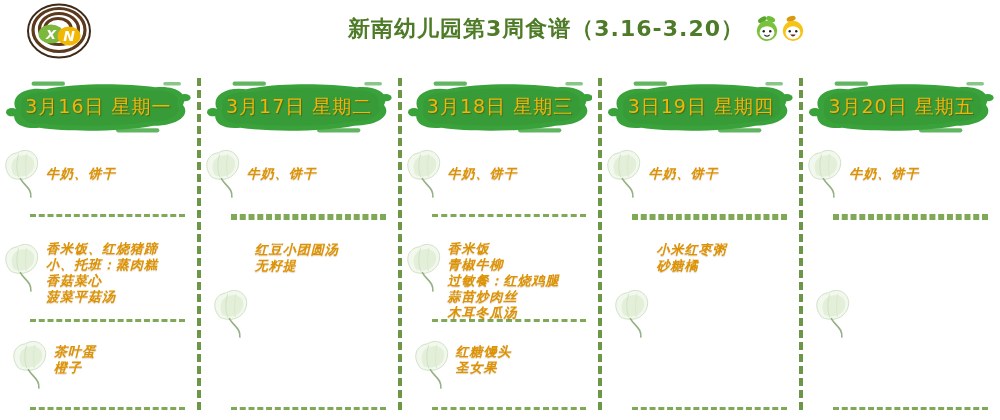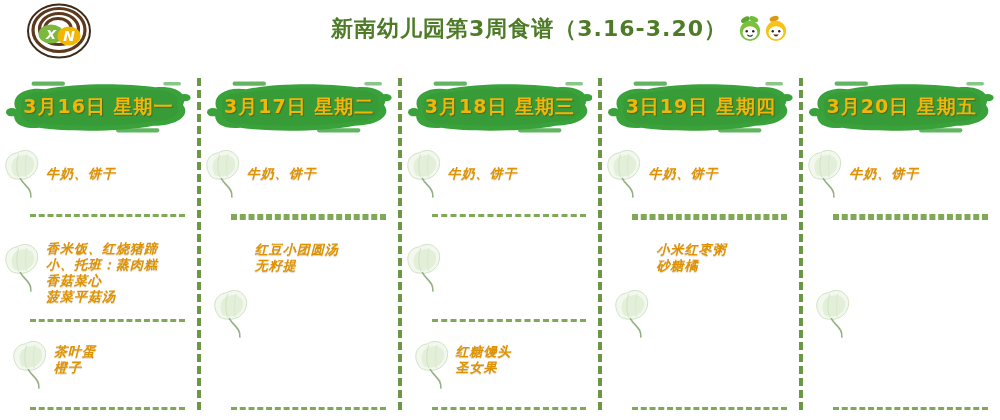--- a/index.html
+++ b/index.html
@@ -3,37 +3,37 @@
 <meta charset="utf-8">
 <style>
   html,body { margin:0; padding:0; background:#ffffff; }
   .page {
     position:relative; width:1000px; height:420px; background:#fff;
     font-family:"DejaVu Sans", sans-serif; overflow:hidden;
   }
 
   
   .logo { position:absolute; left:26px; top:3px; width:66px; height:58px; }
-  .title-bar { position:absolute; left:331px; top:14px; display:flex; align-items:center; gap:10px; }
+  .title-bar { position:absolute; left:348px; top:14px; display:flex; align-items:center; gap:10px; }
   .title-text {
     font-size:22px; font-weight:bold; letter-spacing:1px;
     color:var(--title-green,#4e7b27);
   }
   .mascots { width:52px; height:30px; }
 
   
   .menu-grid { position:absolute; left:0; top:78px; width:1000px; bottom:10px; display:flex; }
   .col { flex:1 1 0; min-width:0; box-sizing:border-box; display:flex; flex-direction:column; position:relative; }
   .col + .col { border-left:4px dashed var(--divider-green,#6c9747); }
 
   .col-header { position:relative; height:54px; margin:2px 6px 0 6px; flex:0 0 auto; }
   .brush { position:absolute; left:0; top:0; width:100%; height:100%; }
   .date-label {
     position:absolute; inset:0; display:flex; align-items:center; justify-content:center;
-    color:var(--header-yellow,#f2b50a); font-weight:bold; font-size:19px; letter-spacing:1px;
+    color:var(--header-yellow,#f2b50a); font-weight:normal; font-size:19px; letter-spacing:1px;
     text-shadow:1px 1px 1px rgba(80,50,0,.45);
   }
 
   .row { position:relative; padding-left:46px; padding-right:5px; box-sizing:border-box;font-style:italic; }
   .flower { position:absolute; left:3px; top:50%; width:40px; height:54px;
             transform:translateY(-50%) rotate(-10deg); }
   .menu-text {
     color:var(--menu-orange,#de9200); font-weight:bold; font-size:13px;
     letter-spacing:1px; line-height:16px;
     text-shadow:0 1px 1px rgba(120,70,0,.25);
@@ -177,20 +177,25 @@
         <svg class="flower">
             <use href="#sym-flower"></use>
           </svg>
         <div class="menu-text">牛奶、饼干</div>
       </div>
       <div class="dash"></div>
       <div class="row row-lunch">
         <svg class="flower">
             <use href="#sym-flower"></use>
           </svg>
+        <div class="menu-text multiline">香米饭
+青椒牛柳
+过敏餐：红烧鸡腿
+蒜苗炒肉丝
+木耳冬瓜汤</div>
       </div>
       <div class="dash"></div>
       <div class="row row-snack">
         <svg class="flower">
             <use href="#sym-flower"></use>
           </svg>
         <div class="menu-text multiline">红糖馒头
 圣女果</div>
       </div>
       <div class="dash"></div>

